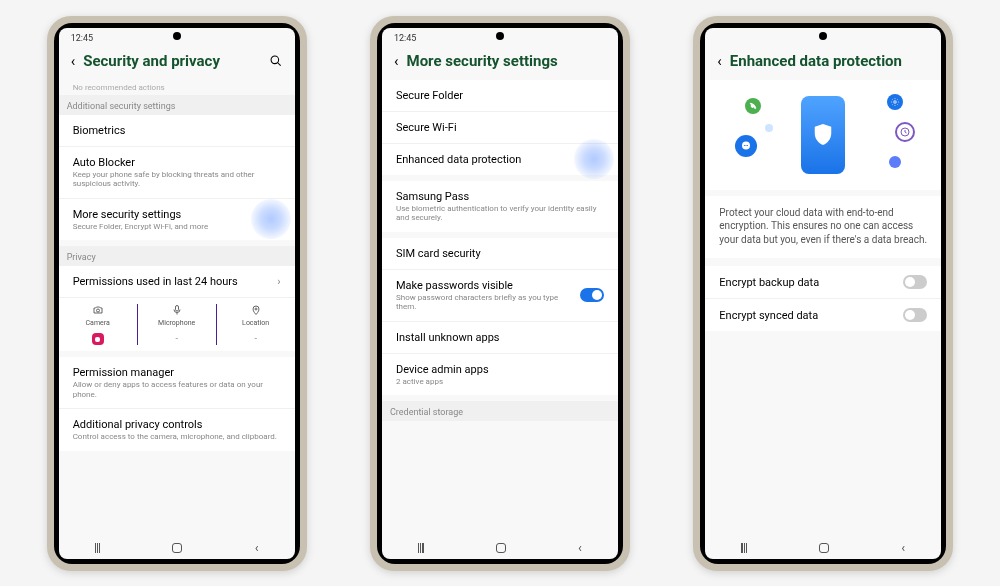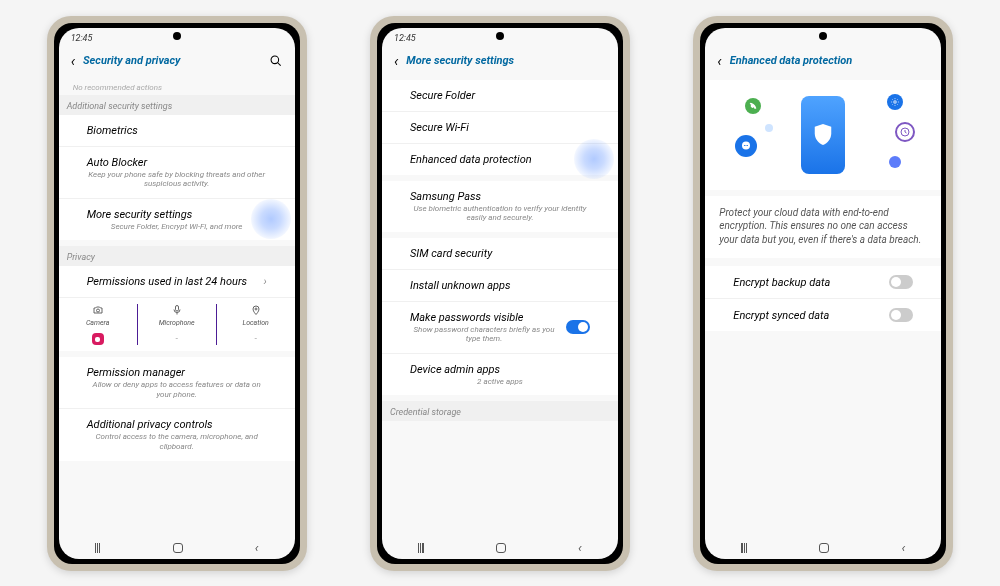--- a/index.html
+++ b/index.html
@@ -26,26 +26,25 @@
       width: 100%;
       height: 100%;
       background: #000;
       border-radius: 18px;
       padding: 5px;
     }
     .screen {
       width: 100%;
       height: 100%;
       background: #f8f8f8;
-      border-radius: 20px;
+      border-radius: 8px;
       overflow: hidden;
       position: relative;
       display: flex;
       flex-direction: column;
-      font-style: italic;
     }
     .camera {
       position: absolute;
       top: 4px;
       left: 50%;
       transform: translateX(-50%);
       width: 8px;
       height: 8px;
       background: #000;
       border-radius: 50%;
@@ -63,23 +62,23 @@
       display: flex;
       align-items: center;
       padding: 6px 12px 10px;
     }
     .back-btn {
       font-size: 15px;
       color: #000;
       margin-right: 8px;
     }
     .header-title {
-      font-size: 11px;
+      font-size: 15px;
       font-weight: 700;
-      color: #0369a1;
+      color: #14532d;
       flex: 1;
     }
     .search-ic {
       width: 14px;
       height: 14px;
     }
     .content {
       flex: 1;
       overflow-y: hidden;
     }
@@ -87,36 +86,35 @@
       font-size: 9px;
       color: #888;
       padding: 6px 8px 4px;
       background: #f0f0f0;
     }
     .card {
       background: #fff;
       margin: 0 0 6px;
     }
     .item {
-      padding: 9px 28px;
+      padding: 9px 14px;
       border-bottom: 1px solid #f0f0f0;
       position: relative;
     }
     .item:last-child { border-bottom: none; }
     .item-title {
       font-size: 11px;
       color: #000;
       font-weight: 400;
     }
     .item-sub {
       font-size: 8px;
       color: #888;
       margin-top: 1px;
       line-height: 1.2;
-      text-align: center;
     }
     .item-row {
       display: flex;
       align-items: center;
       justify-content: space-between;
     }
     .chev {
       font-size: 11px;
       color: #888;
     }
@@ -344,29 +342,29 @@
         <div class="card">
           <div class="item">
             <div class="item-title">Samsung Pass</div>
             <div class="item-sub">Use biometric authentication to verify your identity easily and securely.</div>
           </div>
         </div>
         <div class="card">
           <div class="item">
             <div class="item-title">SIM card security</div>
           </div>
-          <div class="item">
-            <div class="item-title">Install unknown apps</div>
-          </div>
           <div class="item item-row">
             <div style="flex:1">
               <div class="item-title">Make passwords visible</div>
               <div class="item-sub">Show password characters briefly as you type them.</div>
             </div>
             <div class="toggle on"></div>
+          </div>
+          <div class="item">
+            <div class="item-title">Install unknown apps</div>
           </div>
           <div class="item">
             <div class="item-title">Device admin apps</div>
             <div class="item-sub">2 active apps</div>
           </div>
         </div>
         <div class="section-header">Credential storage</div>
       </div>
       <div class="nav-bar">
         <div class="nav-recents">

